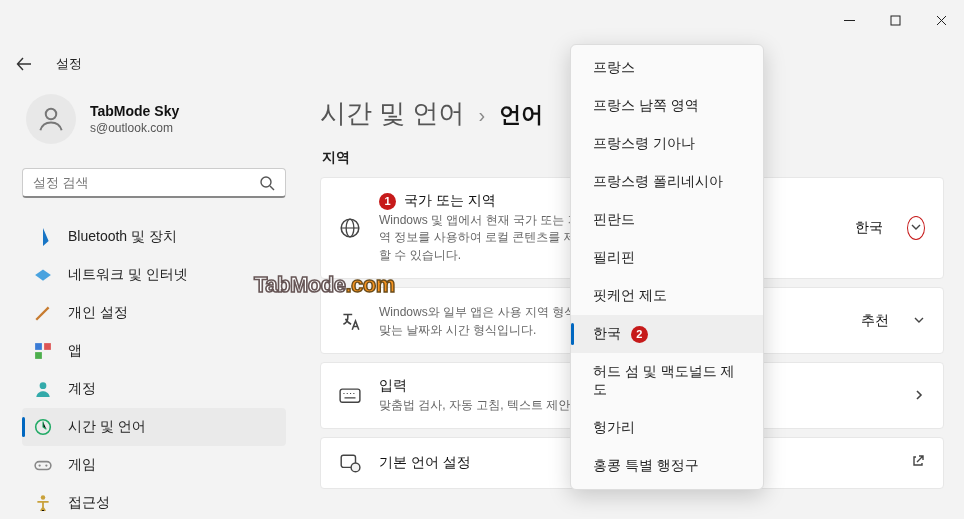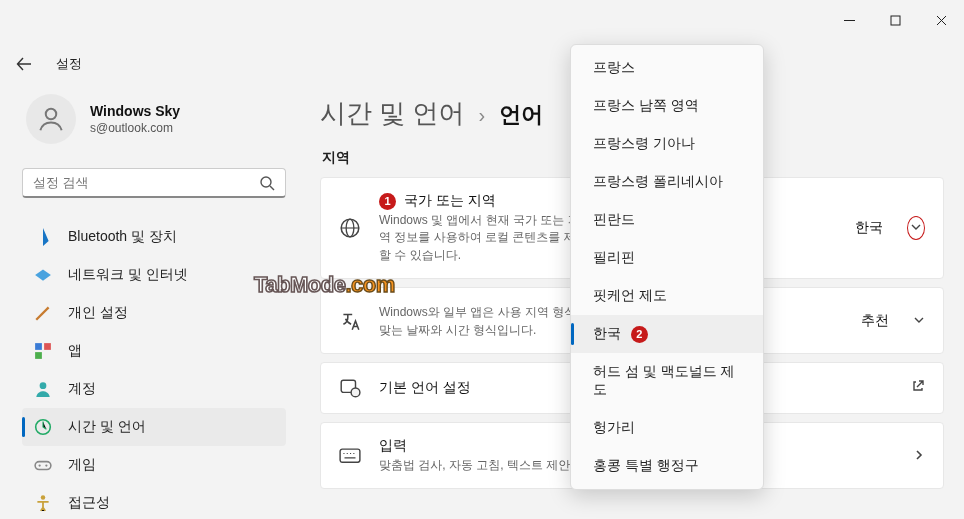--- a/index.html
+++ b/index.html
@@ -92,21 +92,21 @@
 
   <div class="sidebar">
     <div class="profile">
       <div class="avatar">
         <svg viewBox="0 0 24 24">
             <circle cx="12" cy="8" r="4.2" fill="none" stroke="#777" stroke-width="1.6"></circle>
             <path d="M3.5 21c1.2-4.5 5-6.3 8.5-6.3s7.3 1.8 8.5 6.3" fill="none" stroke="#777" stroke-width="1.6"></path>
           </svg>
       </div>
       <div>
-        <div class="profile-name">Windows Sky</div>
+        <div class="profile-name">TabMode Sky</div>
         <div class="profile-email">s@outlook.com</div>
       </div>
     </div>
 
     <div class="searchbox">
       <input type="text" placeholder="설정 검색" style="">
       <svg class="icon" viewBox="0 0 16 16">
           <circle cx="7" cy="7" r="5" fill="none" stroke="#555" stroke-width="1.4"></circle>
           <path stroke="#555" stroke-width="1.4" d="M11 11 L15 15"></path>
         </svg>
@@ -229,46 +229,46 @@
       </div>
       <div class="cvalue">추천</div>
       <div class="chev"><svg width="12" height="12" viewBox="0 0 12 12">
             <path fill="none" stroke="#444" stroke-width="1.4" d="M2 4l4 4 4-4"></path>
           </svg></div>
     </div>
 
 
     <div class="card">
       <div class="cicon">
+          <svg viewBox="0 0 20 14">
+            <rect x="1" y="1" width="18" height="12" rx="2" fill="none" stroke="#444" stroke-width="1.3"></rect>
+            <path stroke="#444" d="M4 5h1M7 5h1M10 5h1M13 5h1M5 9h10"></path>
+          </svg>
+        </div>
+      <div class="ctext">
+        <div class="ct-title">입력</div>
+        <div class="ct-desc">맞춤법 검사, 자동 고침, 텍스트 제안</div>
+      </div>
+      <div class="ext-icon"><svg width="12" height="12" viewBox="0 0 12 12">
+            <path fill="none" stroke="#444" stroke-width="1.6" d="M4 2l4 4-4 4"></path>
+          </svg></div>
+    </div>
+
+    <div class="card">
+      <div class="cicon">
           <svg viewBox="0 0 20 20">
             <rect x="2" y="3" width="13" height="11" rx="2" fill="none" stroke="#444" stroke-width="1.3"></rect>
             <circle cx="15" cy="14" r="4" fill="#f3f3f3" stroke="#444" stroke-width="1.3"></circle>
           </svg>
         </div>
       <div class="ctext">
         <div class="ct-title">기본 언어 설정</div>
       </div>
       <div class="ext-icon"><svg width="14" height="14" viewBox="0 0 14 14">
             <path fill="none" stroke="#444" stroke-width="1.4" d="M5 3H3v8h8V9M8 2h4v4M12 2 6 8"></path>
-          </svg></div>
-    </div>
-
-    <div class="card">
-      <div class="cicon">
-          <svg viewBox="0 0 20 14">
-            <rect x="1" y="1" width="18" height="12" rx="2" fill="none" stroke="#444" stroke-width="1.3"></rect>
-            <path stroke="#444" d="M4 5h1M7 5h1M10 5h1M13 5h1M5 9h10"></path>
-          </svg>
-        </div>
-      <div class="ctext">
-        <div class="ct-title">입력</div>
-        <div class="ct-desc">맞춤법 검사, 자동 고침, 텍스트 제안</div>
-      </div>
-      <div class="ext-icon"><svg width="12" height="12" viewBox="0 0 12 12">
-            <path fill="none" stroke="#444" stroke-width="1.6" d="M4 2l4 4-4 4"></path>
           </svg></div>
     </div>
   </div>
 </div>
 
 <div class="dropdown" style="top:44px;">
   <div class="dropdown-item">프랑스</div>
   <div class="dropdown-item">프랑스 남쪽 영역</div>
   <div class="dropdown-item">프랑스령 기아나</div>
   <div class="dropdown-item">프랑스령 폴리네시아</div>

